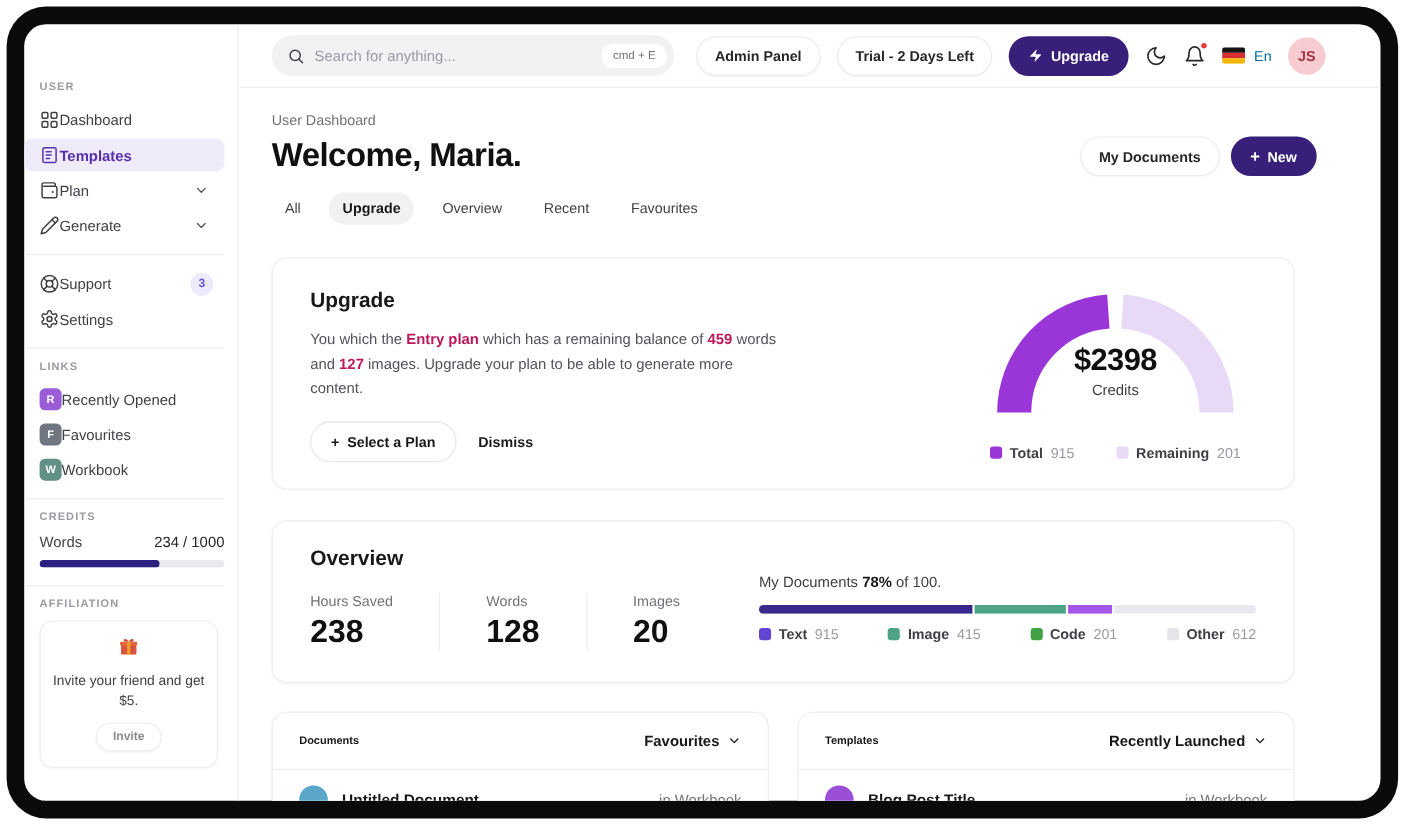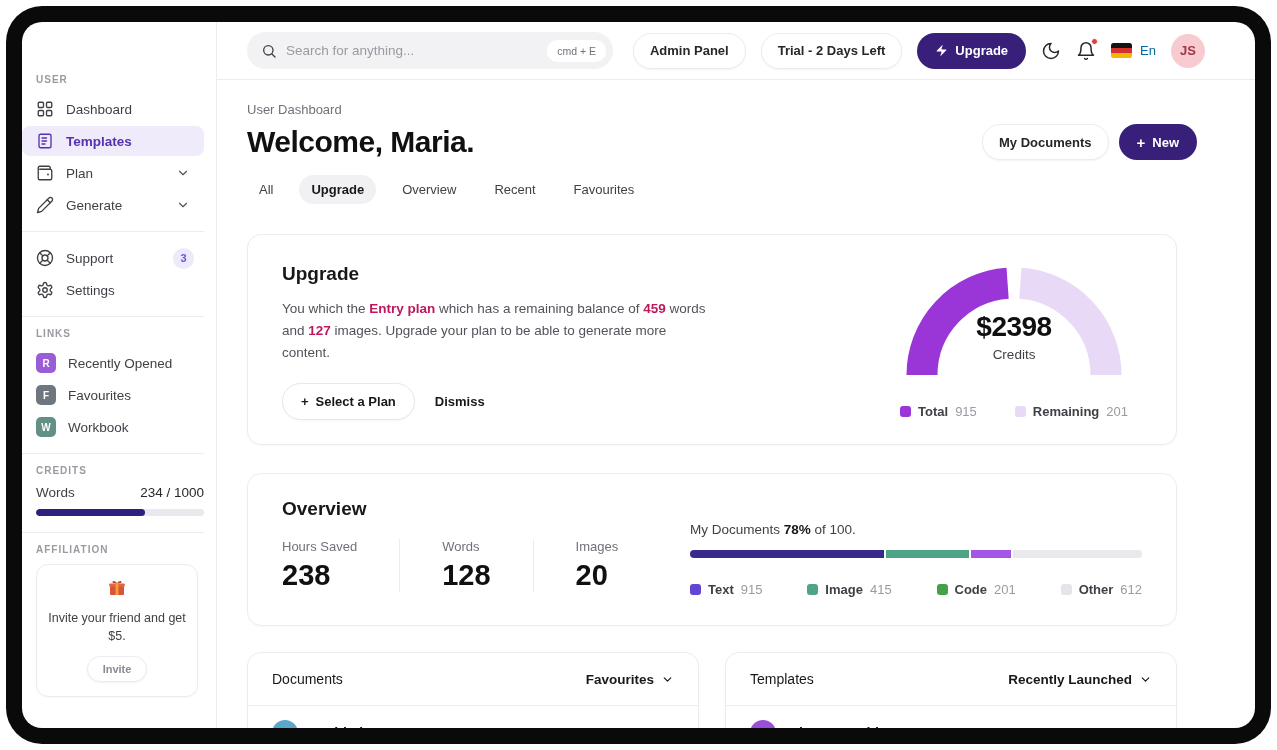--- a/index.html
+++ b/index.html
@@ -7,21 +7,21 @@
          font-family: "Liberation Sans", sans-serif; overflow: hidden; }
   .frame { position: absolute; left: 6px; top: 6px; width: 1265px; height: 738px;
            background: #0a0a0a; border-radius: 36px; padding: 16px; }
   .screen { width: 100%; height: 100%; background: #fff; border-radius: 20px;
             overflow: hidden; display: flex; }
 
   
   .sidebar { flex: 0 0 195px; border-right: 1px solid #ececf0; padding: 52px 12px 0 0; }
   .side-label { font-size: 10px; letter-spacing: 1px; color: #9a9aa2; font-weight: 700;
                 padding-left: 14px; margin-bottom: 9px; }
-  .nav-item { height: 30px; margin-bottom: 2px; display: flex; align-items: center; gap: 12px;
+  .nav-item { height: 30px; margin-bottom: 2px; display: flex; align-items: center; 
               padding-left: 14px; border-radius: 8px; color: #3f3f46; font-size: 13.5px;
               font-weight: 500; cursor: pointer; }
   .nav-item svg { flex: 0 0 18px; }
   .nav-item.active { background: #efebfa; color: #5531ae; font-weight: 700; }
   .nav-item .chev { margin-left: auto; margin-right: 12px; color: #52525b; }
   .badge { margin-left: auto; margin-right: 10px; min-width: 21px; height: 21px;
            border-radius: 999px; background: #edeafc; color: #6458d8; font-size: 11px;
            font-weight: 700; display: flex; align-items: center; justify-content: center; }
   .side-div { height: 1px; background: #ececf0; margin: 11px 0; }
   .letter-sq { width: 20px; height: 20px; border-radius: 5px; color: #fff; font-size: 10px;
@@ -115,27 +115,27 @@
   .stat { padding: 0 42px; border-left: 1px solid #ececf0; }
   .stat:first-child { padding-left: 0; border-left: none; }
   .stat-label { font-size: 13px; color: #71717a; }
   .stat-value { font-size: 29px; font-weight: 800; color: #101012; margin-top: 5px; }
   .ov-right { margin-left: auto; width: 452px; margin-top: 24px; }
   .ov-caption { font-size: 13.5px; color: #3f3f46; }
   .ov-caption b { color: #18181b; }
   .bar { display: flex; gap: 2px; height: 8px; margin-top: 13px; border-radius: 99px;
          overflow: hidden; }
   .bar-seg { height: 100%; }
-  .ov-legend { display: flex; justify-content: space-between; margin-top: 24px; }
+  .ov-legend { display: flex; justify-content: space-between; margin-top: 11px; }
 
   .bottom-grid { display: grid; grid-template-columns: 1fr 1fr; gap: 26px;
                  margin: 26px 20px 0 0; }
   .list-head { display: flex; align-items: center; justify-content: space-between;
                padding: 18px 24px; border-bottom: 1px solid #ececf0; }
-  .list-title { font-size: 14px; font-weight: 400; color: #18181b; }
+  .list-title { font-size: 10px; font-weight: 700; color: #18181b; }
   .list-filter { display: flex; align-items: center; gap: 7px; font-size: 13.5px;
                  font-weight: 600; color: #18181b; cursor: pointer; }
   .list-row { display: flex; align-items: center; gap: 13px; padding: 14px 24px; cursor: pointer; }
   .row-avatar { width: 26px; height: 26px; border-radius: 50%; flex: 0 0 26px; }
   .row-name { font-size: 14px; font-weight: 600; color: #18181b; }
   .row-loc { margin-left: auto; font-size: 13.5px; color: #71717a; }
 </style>
 </head>
 <body>
 

